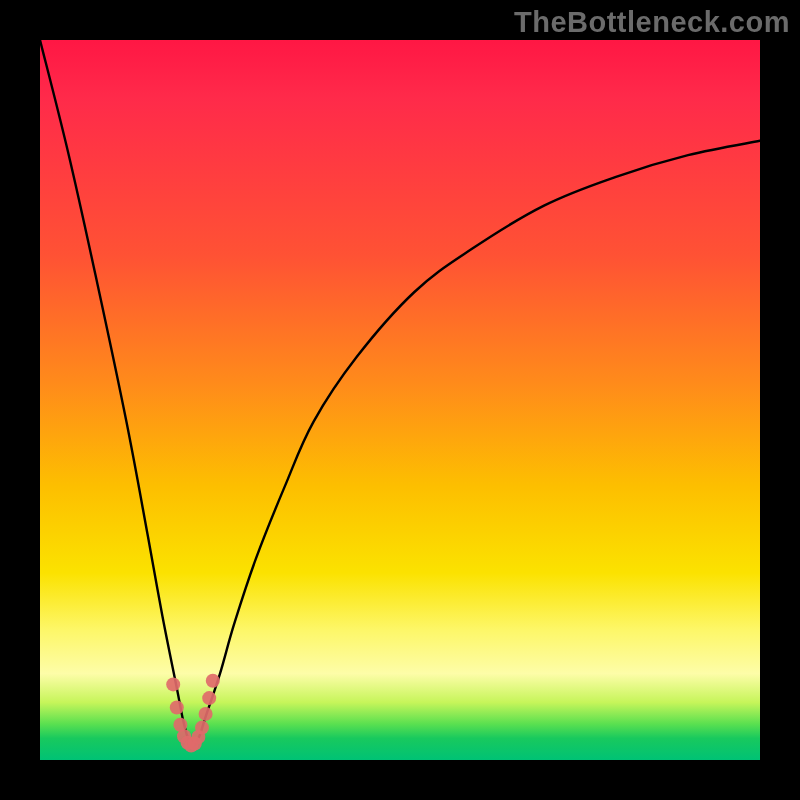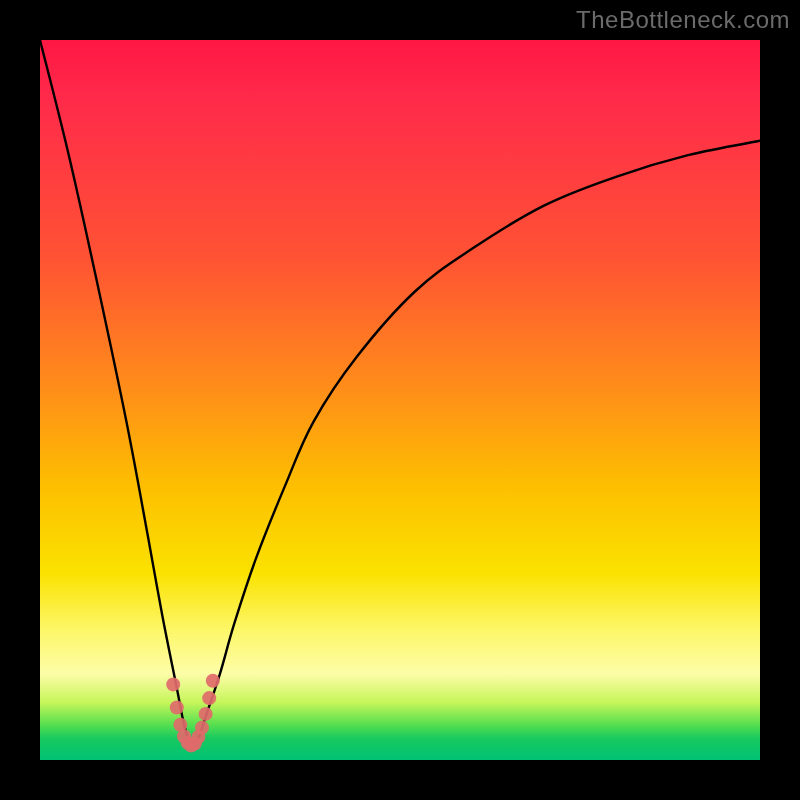--- a/index.html
+++ b/index.html
@@ -43,23 +43,23 @@
     left: 0;
     top: 0;
     width: 720px;
     height: 720px;
   }
   .attrib {
     position: absolute;
     top: 6px;
     right: 10px;
     color: #6b6b6b;
-    font-size: 24px;
+    font-size: 29px;
     letter-spacing: 0.5px;
-    font-weight: 400;
+    font-weight: 700;
   }
 </style>
 </head>
 <body>
 
 <div class="frame">
 
   <div class="attrib">TheBottleneck.com</div>
 
   <div class="plot">

